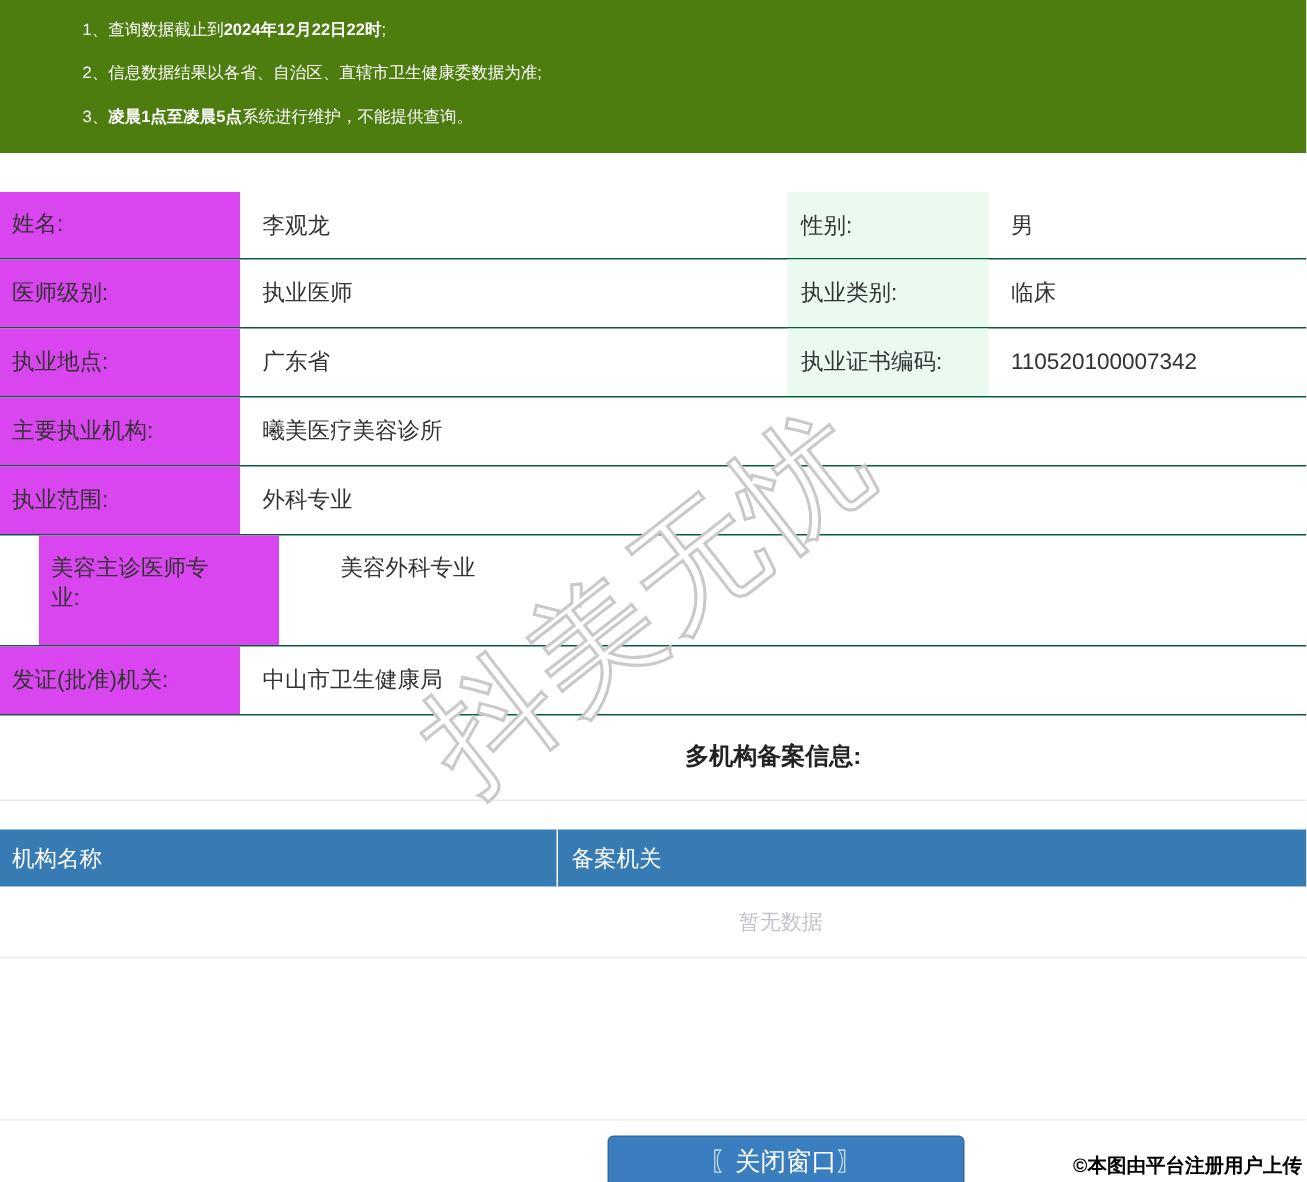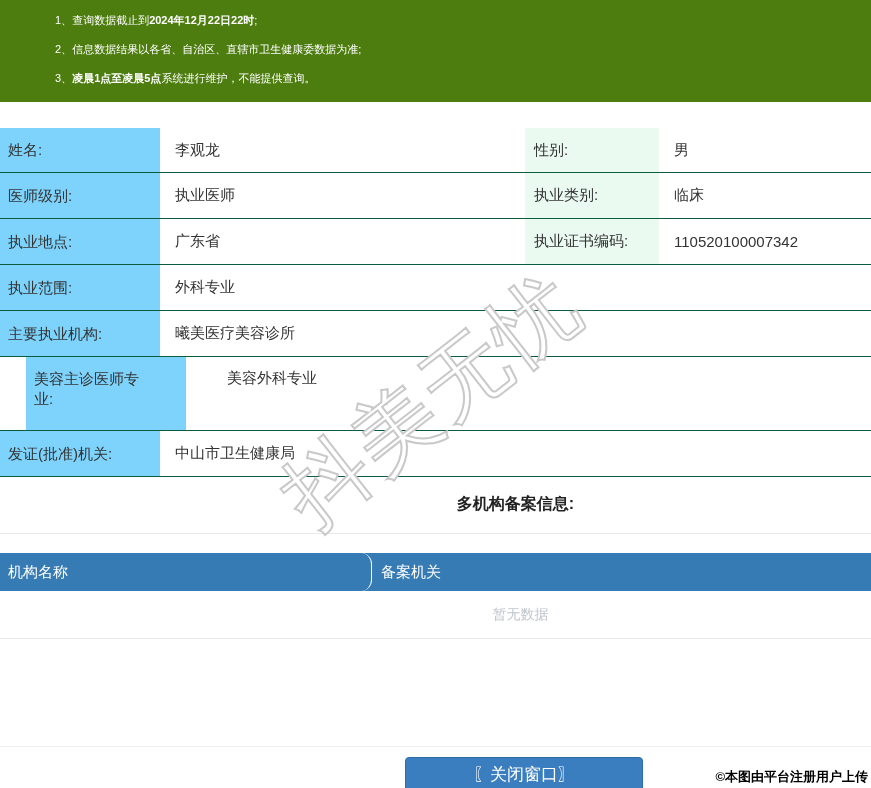--- a/index.html
+++ b/index.html
@@ -28,21 +28,21 @@
   .irow {
     display:flex;
     border-bottom:1.5px solid #0a5c3c;
     font-size:15px;
   }
   .h45 { height:45px; }
   .h46 { height:46px; }
   .h74 { height:74px; }
   .cell { display:flex; align-items:center; }
   .lbl  {
-    background:#7dd3fc;
+    background:#d946ef;
     width:160px;
     padding:0 40px 0 8px;
     line-height:20px;
   }
   .lbl2 {
     background:#eafaf1;
     width:134px;
     padding:0 20px 0 9px;
   }
   .val1 { width:365px; padding-left:15px; }
@@ -66,21 +66,21 @@
 
   
   .org-header {
     margin-top:19px;
     display:flex;
     background:#377bb5;
     height:38px;
     color:#fff;
     font-size:15px;
   }
-  .org-th { display:flex; align-items:center;border-radius:11px; }
+  .org-th { display:flex; align-items:center; }
   .org-th-1 { width:372px; padding-left:8px; border-right:1px solid #fff; }
   .org-th-2 { width:306px; padding-left:11px; border-right:1px solid #fff; }
   .org-th-3 { flex:1; padding-left:9px; }
   .empty-row {
     height:48px;
     border-bottom:1px solid #e9e9e9;
     display:flex;
     align-items:center;
     justify-content:center;
     padding-left:170px;
@@ -159,27 +159,27 @@
   </div>
 
   <div class="irow h46">
     <div class="cell lbl">执业地点:</div>
     <div class="cell val1">广东省</div>
     <div class="cell lbl2">执业证书编码:</div>
     <div class="cell val2">110520100007342</div>
   </div>
 
   <div class="irow h46">
+    <div class="cell lbl">主要执业机构:</div>
+    <div class="cell valfull">曦美医疗美容诊所</div>
+  </div>
+
+  <div class="irow h46">
     <div class="cell lbl">执业范围:</div>
     <div class="cell valfull">外科专业</div>
-  </div>
-
-  <div class="irow h46">
-    <div class="cell lbl">主要执业机构:</div>
-    <div class="cell valfull">曦美医疗美容诊所</div>
   </div>
 
   <div class="irow h74 row-top">
     <div class="cell lbl">美容主诊医师专业:</div>
     <div class="cell valfull">美容外科专业</div>
   </div>
 
   <div class="irow h46">
     <div class="cell lbl">发证(批准)机关:</div>
     <div class="cell valfull">中山市卫生健康局</div>

